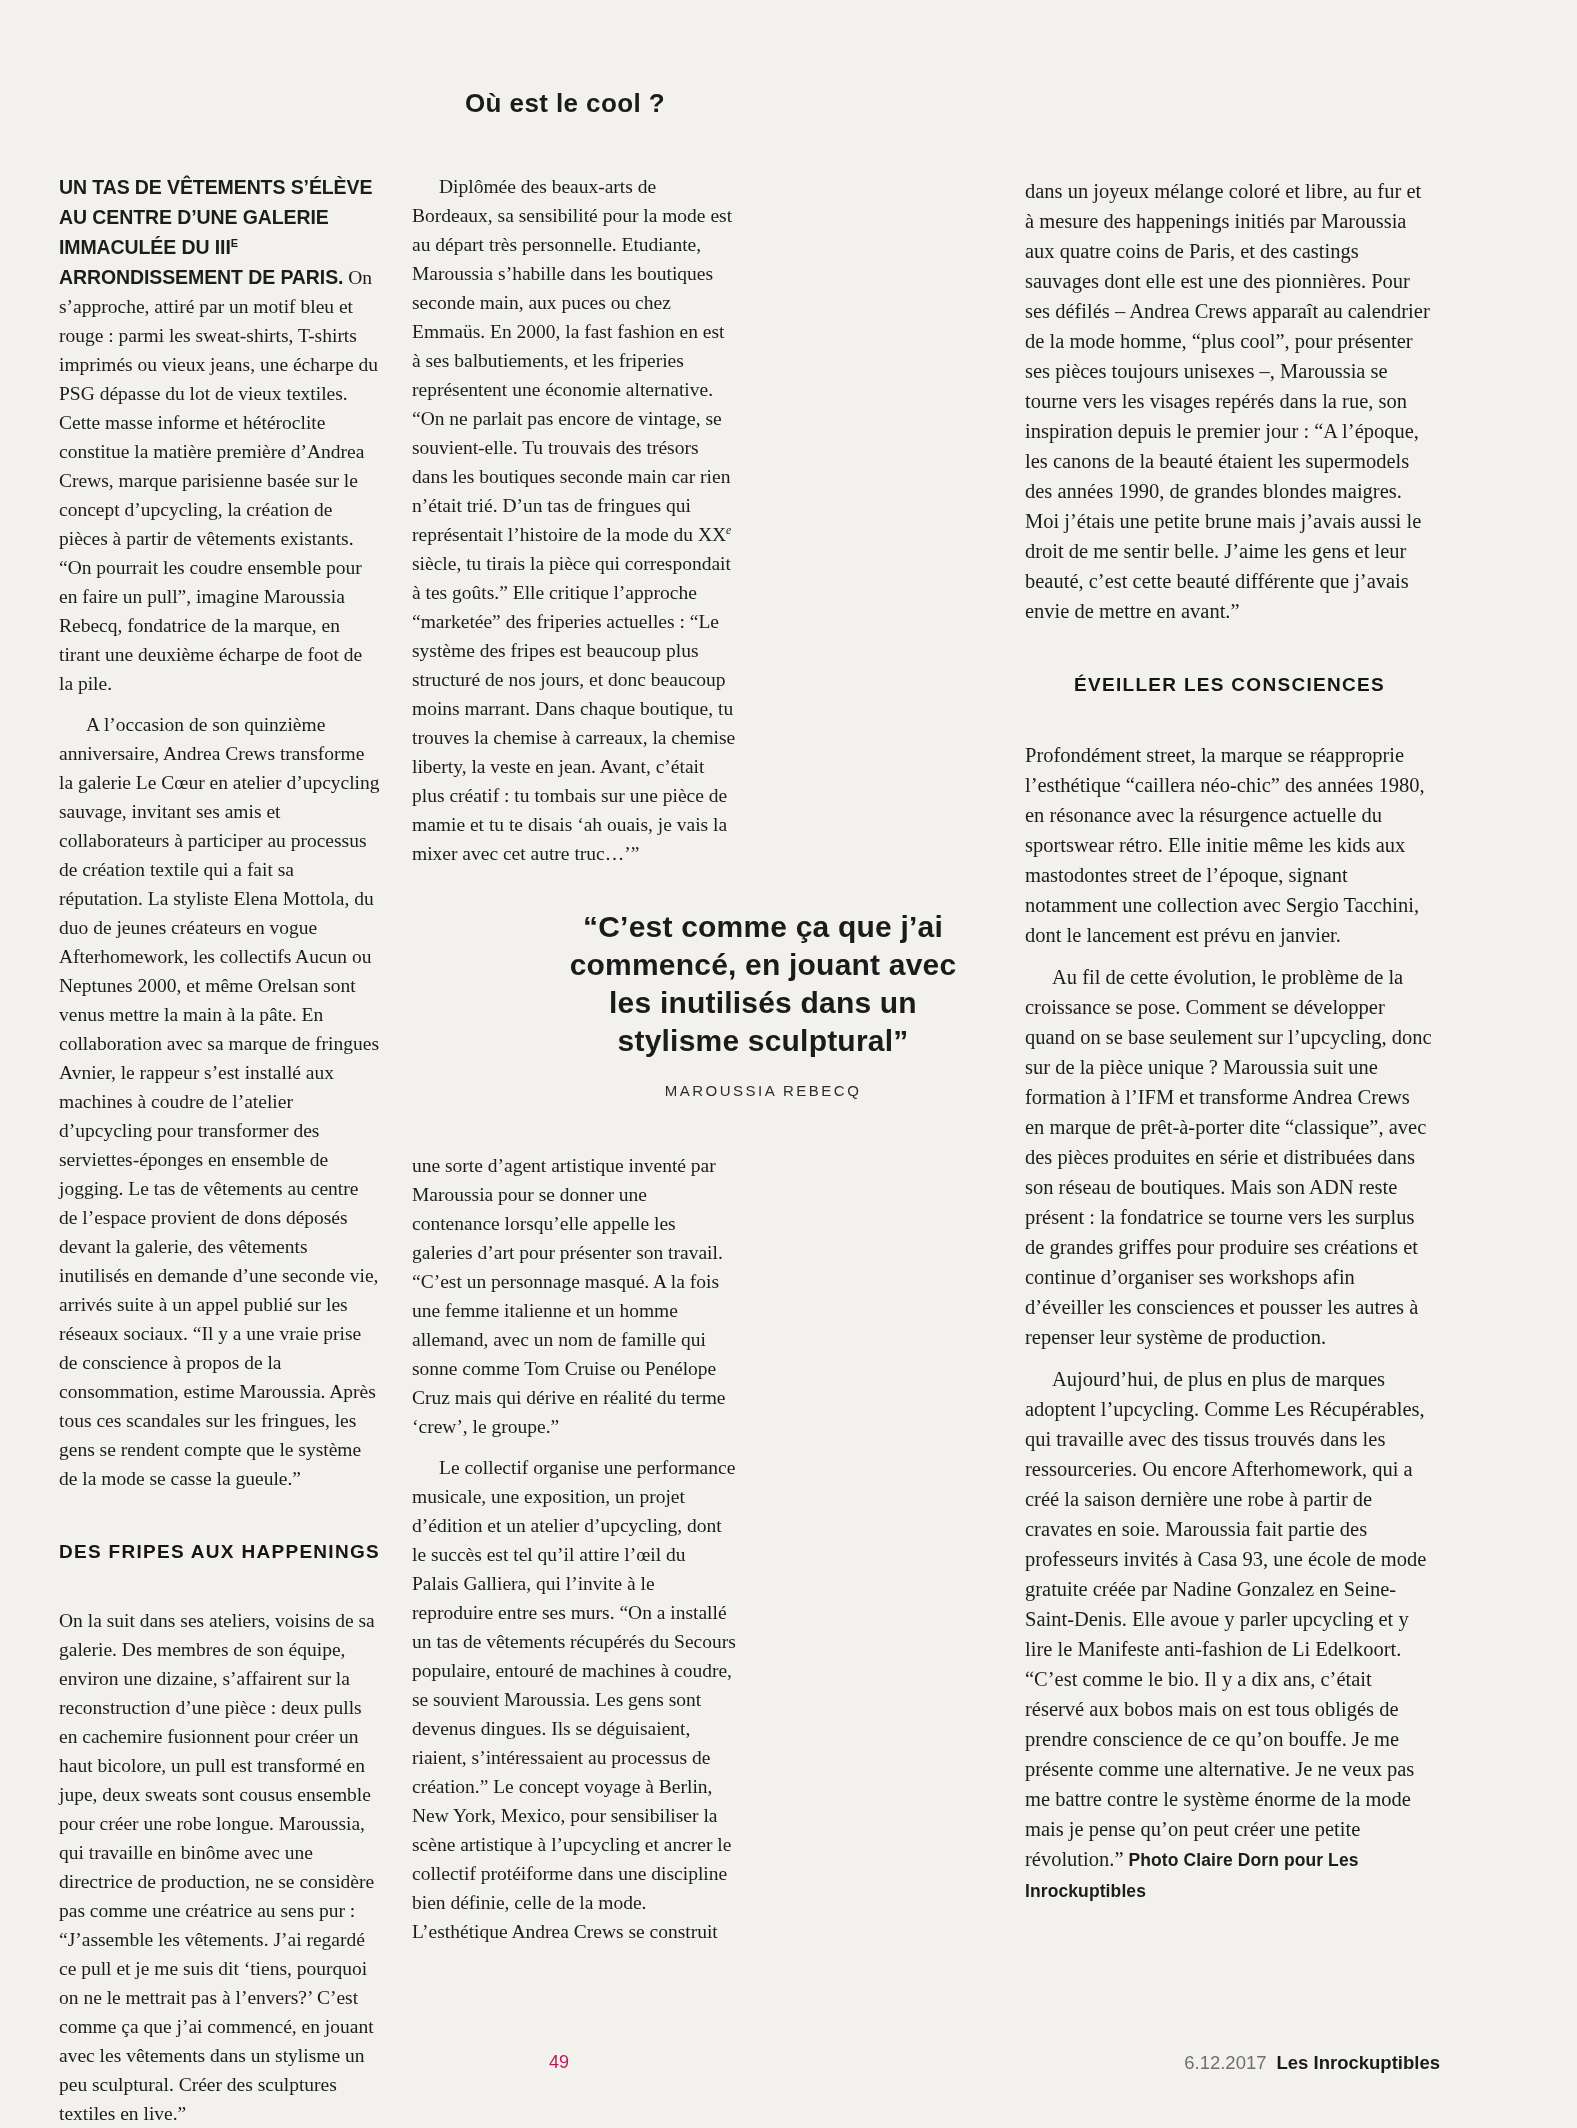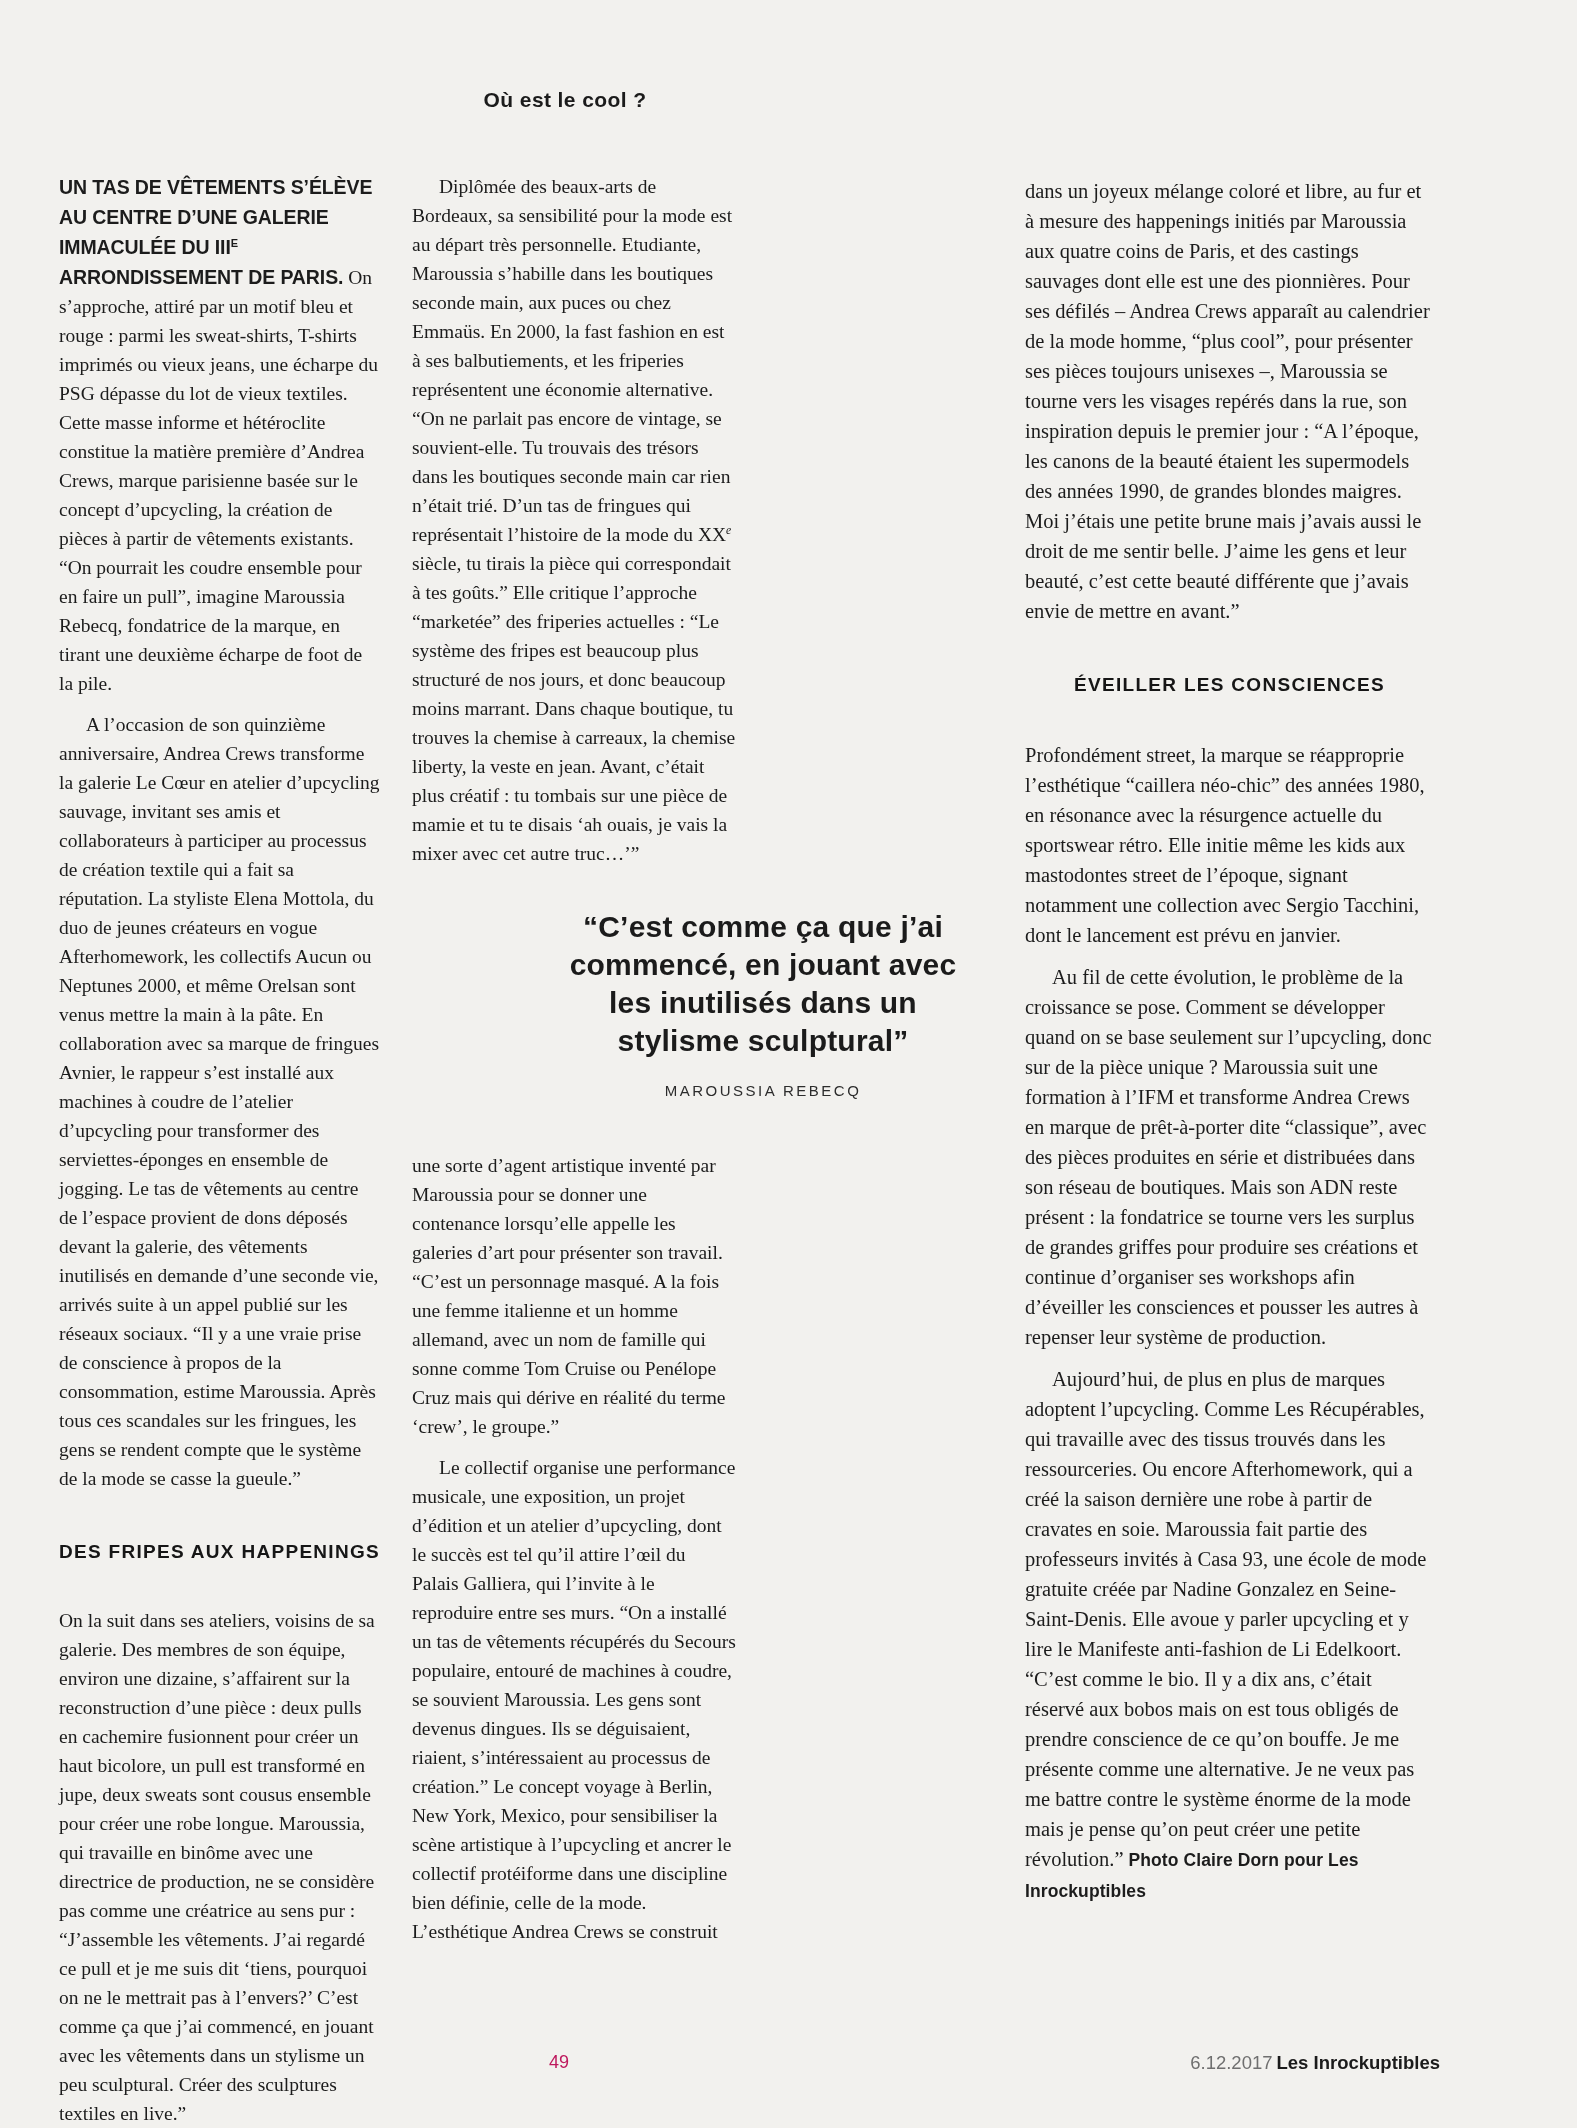--- a/index.html
+++ b/index.html
@@ -1,39 +1,39 @@
 <!DOCTYPE html>
 <html lang="fr"><head>
 <meta charset="utf-8">
 <style>
   html,body{margin:0;padding:0;background:#f2f1ee;}
   .page{position:relative;width:1577px;height:2128px;background:#f2f1ee;color:#1c1c1c;overflow:hidden;
         font-family:"Liberation Serif",serif;}
   .page-header{position:absolute;top:88px;left:565px;transform:translateX(-50%);
-        font-family:"Liberation Sans",sans-serif;font-weight:700;font-size:21px;letter-spacing:.4px;color:#1b1b1b;white-space:nowrap;}
+        font-family:"Liberation Sans",sans-serif;font-weight:700;font-size:26px;letter-spacing:.4px;color:#1b1b1b;white-space:nowrap;}
   .col{position:absolute;text-align:left;}
   .col-1{left:47px;top:160px;width:345px;font-size:19.5px;line-height:29px;}
   .col-2{left:400px;top:160px;width:348px;font-size:19.5px;line-height:29px;}
   .col-3{left:1013px;top:164px;width:433px;font-size:20.5px;line-height:30px;}
   p.para{margin:12px;}
   p.para.indent{text-indent:27px;}
   .run-i{}
   .run-lead{font-family:"Liberation Sans",sans-serif;font-weight:700;font-size:19.5px;letter-spacing:-.1px;line-height:30px;}
   sup.run-leadsup{font-family:"Liberation Sans",sans-serif;font-weight:700;font-size:11px;vertical-align:super;line-height:0;}
   sup.run-isup{font-size:.6em;vertical-align:super;line-height:0;font-style:italic;}
   .run-credit{font-family:"Liberation Sans",sans-serif;font-weight:700;font-size:17.5px;letter-spacing:.1px;}
   .subhead{font-family:"Liberation Sans",sans-serif;font-weight:700;font-size:19px;letter-spacing:1.3px;
         text-align:center;margin:44px 0 40px;color:#161616;}
   .pull-quote{width:430px;margin:40px 0 46px 148px;text-align:center;font-family:"Liberation Sans",sans-serif;}
   .pull-quote-text{font-weight:700;font-size:30px;line-height:38px;letter-spacing:.2px;color:#1b1b1b;}
   .pull-quote-attribution{margin-top:16px;font-size:15px;letter-spacing:2.5px;font-weight:400;color:#2c2c2c;}
   .page-number{position:absolute;left:559px;top:2052px;transform:translateX(-50%);
         font-family:"Liberation Sans",sans-serif;font-size:18px;color:#be185d;}
   .footer-issue{position:absolute;right:137px;top:2052px;font-family:"Liberation Sans",sans-serif;font-size:18.5px;white-space:nowrap;}
-  .footer-date{color:#6f6f6f;font-weight:400;margin-right:4px;text-align:right;}
+  .footer-date{color:#6f6f6f;font-weight:400;margin-right:10px;text-align:right;}
   .footer-magazine{color:#1b1b1b;font-weight:700;}
 </style>
 </head>
 <body>
 
 <div class="page" style="background: rgb(242, 241, 238); color: rgb(28, 28, 28);">
 
   <div class="page-header">Où est le cool ?</div>
 
   <div class="col col-1">

